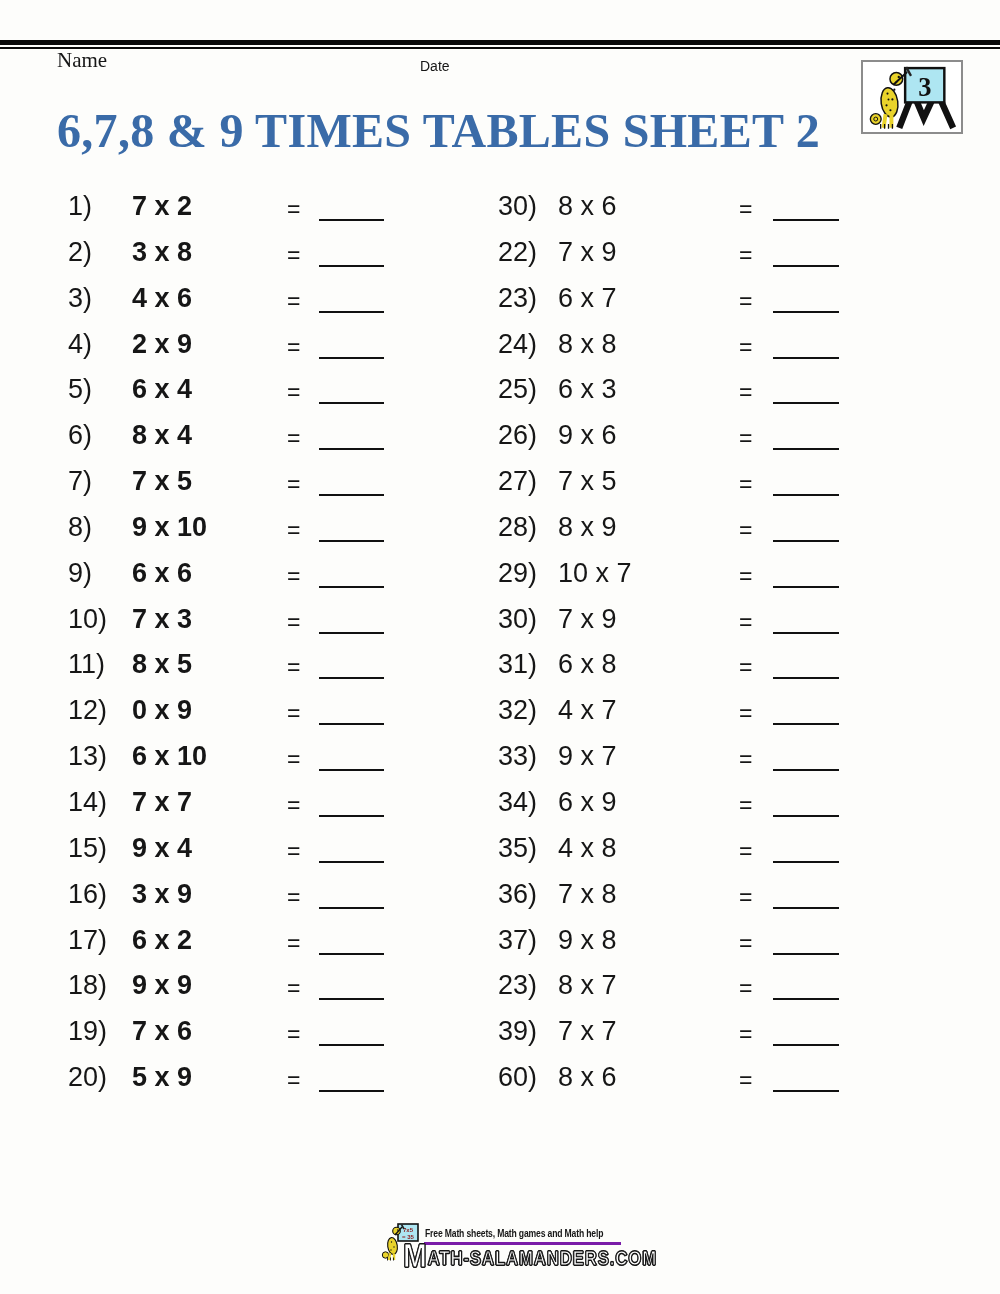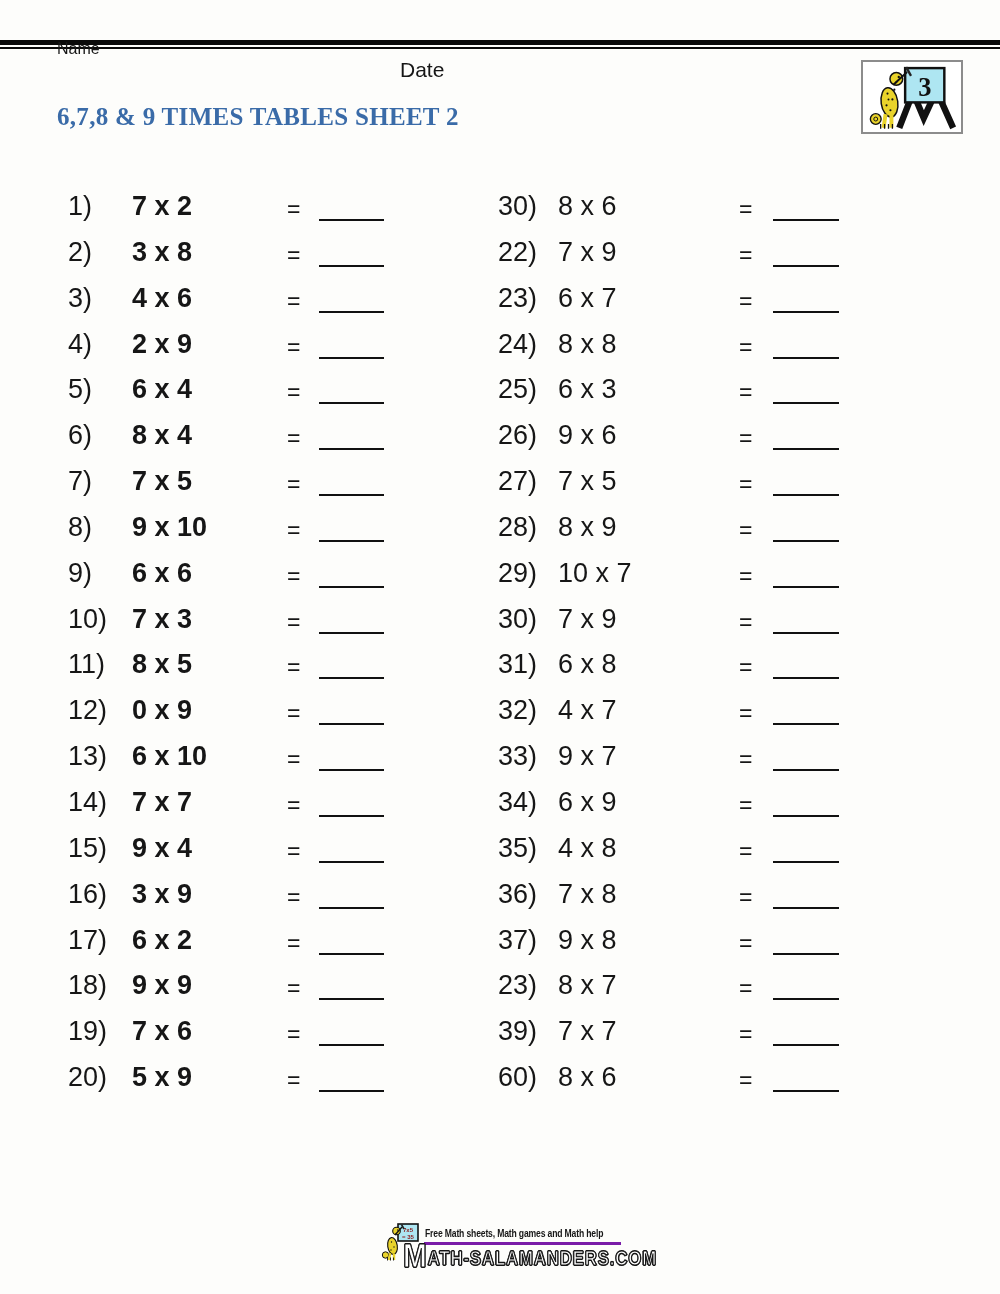--- a/index.html
+++ b/index.html
@@ -5,33 +5,33 @@
   html,body { margin:0; padding:0; background:#ffffff; }
   #page {
     position:relative; width:1000px; height:1294px; margin:0 auto;
     background:#fdfdfb; overflow:hidden;
     font-family:"Liberation Sans", sans-serif; color:#161616;
   }
   
   .bar-thick { position:absolute; left:0; top:40px; width:1000px; height:5px; background:#0a0a0a; }
   .bar-thin  { position:absolute; left:0; top:47px; width:1000px; height:2px; background:#0a0a0a; }
 
-  .name-label { position:absolute; left:57px; top:40px; font-size:16px; }
-  .date-label { position:absolute; left:400px; top:58px; font-size:21px; }
+  .name-label { position:absolute; left:57px; top:48px; font-size:21px;font-family:Liberation Serif, serif; }
+  .date-label { position:absolute; left:420px; top:58px; font-size:14px; }
 
   .logo-box {
     position:absolute; left:861px; top:60px; width:102px; height:74px;
     background:#ffffff; border:2px solid #8c8c8c; box-sizing:border-box;
   }
   .logo-box svg { display:block; margin:1px auto 0; }
 
   .sheet-title {
     position:absolute; left:57px; top:103px;
     font-family:"Liberation Serif", serif; font-weight:600;
-    font-size:25px; letter-spacing:0.3px; color:#3a6ba8; white-space:nowrap;
+    font-size:48px; letter-spacing:0.3px; color:#3a6ba8; white-space:nowrap;
   }
 
   
   #rows { position:absolute; left:0; top:190px; width:1000px; }
   .prow { position:relative; height:45.85px; }
   .cell { position:absolute; top:0; font-size:27px; line-height:32px; white-space:nowrap; }
   .eq   { font-size:23px; top:3px; }
   .blank{ top:29px; height:0; border-bottom:2.6px solid #111; }
   .l-num  { left:68px; }
   .l-expr { left:132px;font-weight:bold; }

